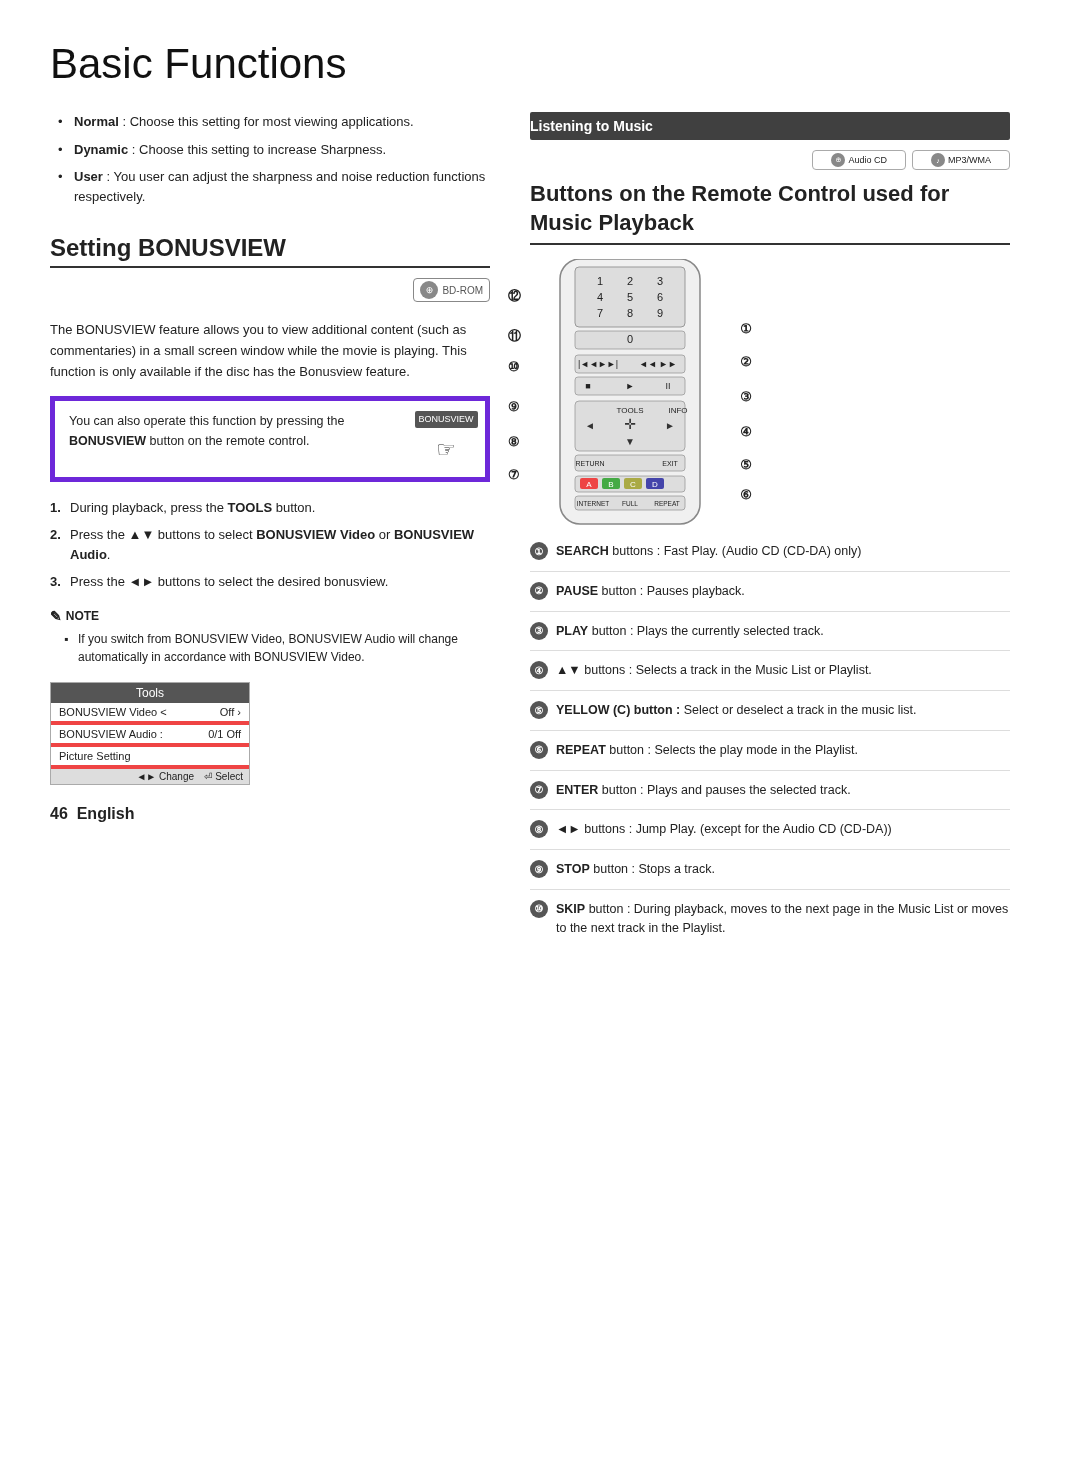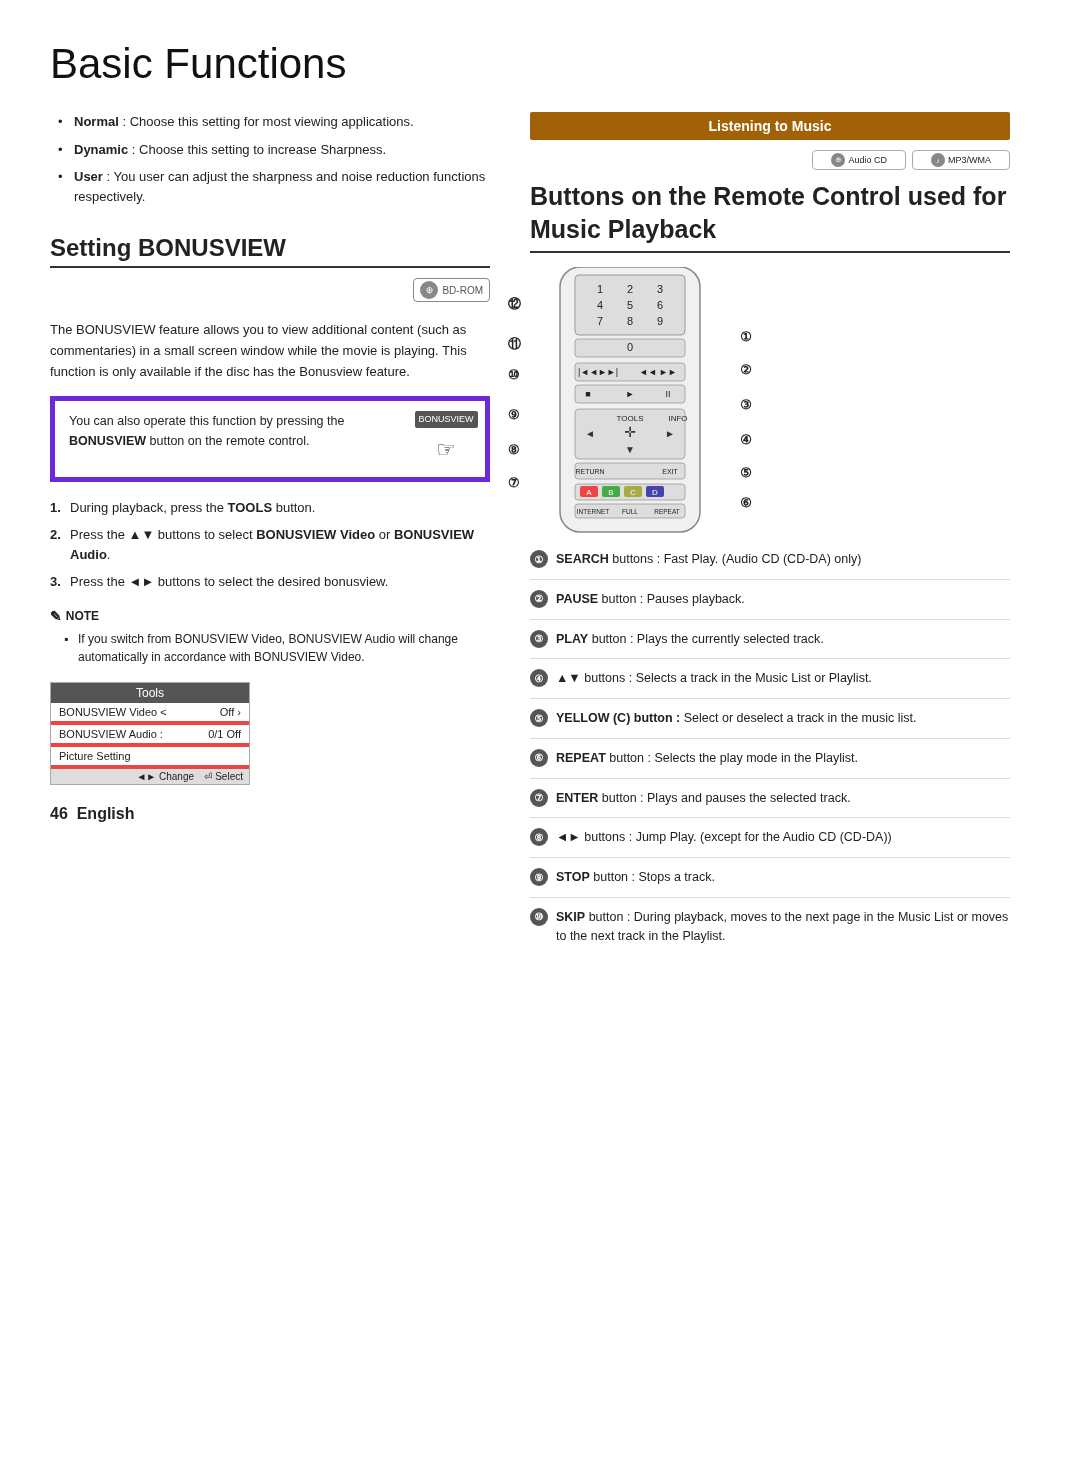--- a/index.html
+++ b/index.html
@@ -183,23 +183,23 @@
       gap: 10px;
     }
     .page-number {
       font-weight: bold;
       font-size: 16px;
       margin-top: 20px;
     }
 
     
     .listening-banner {
-      background: #a16207;
+      background: #404040;
       color: white;
-      text-align: center;
+      text-align: left;
       padding: 6px 0;
       font-size: 14px;
       font-weight: bold;
       margin-bottom: 10px;
       border-radius: 2px;
     }
     .disc-badges {
       display: flex;
       justify-content: flex-end;
       gap: 6px;
@@ -219,21 +219,21 @@
       height: 14px;
       background: #888;
       border-radius: 50%;
       display: inline-flex;
       align-items: center;
       justify-content: center;
       color: white;
       font-size: 7px;
     }
     .right-section-title {
-      font-size: 25px;
+      font-size: 22px;
       font-weight: bold;
       margin-bottom: 6px;
       line-height: 1.3;
     }
     .right-section-divider {
       border: none;
       border-top: 2px solid #333;
       margin-bottom: 14px;
     }
     

